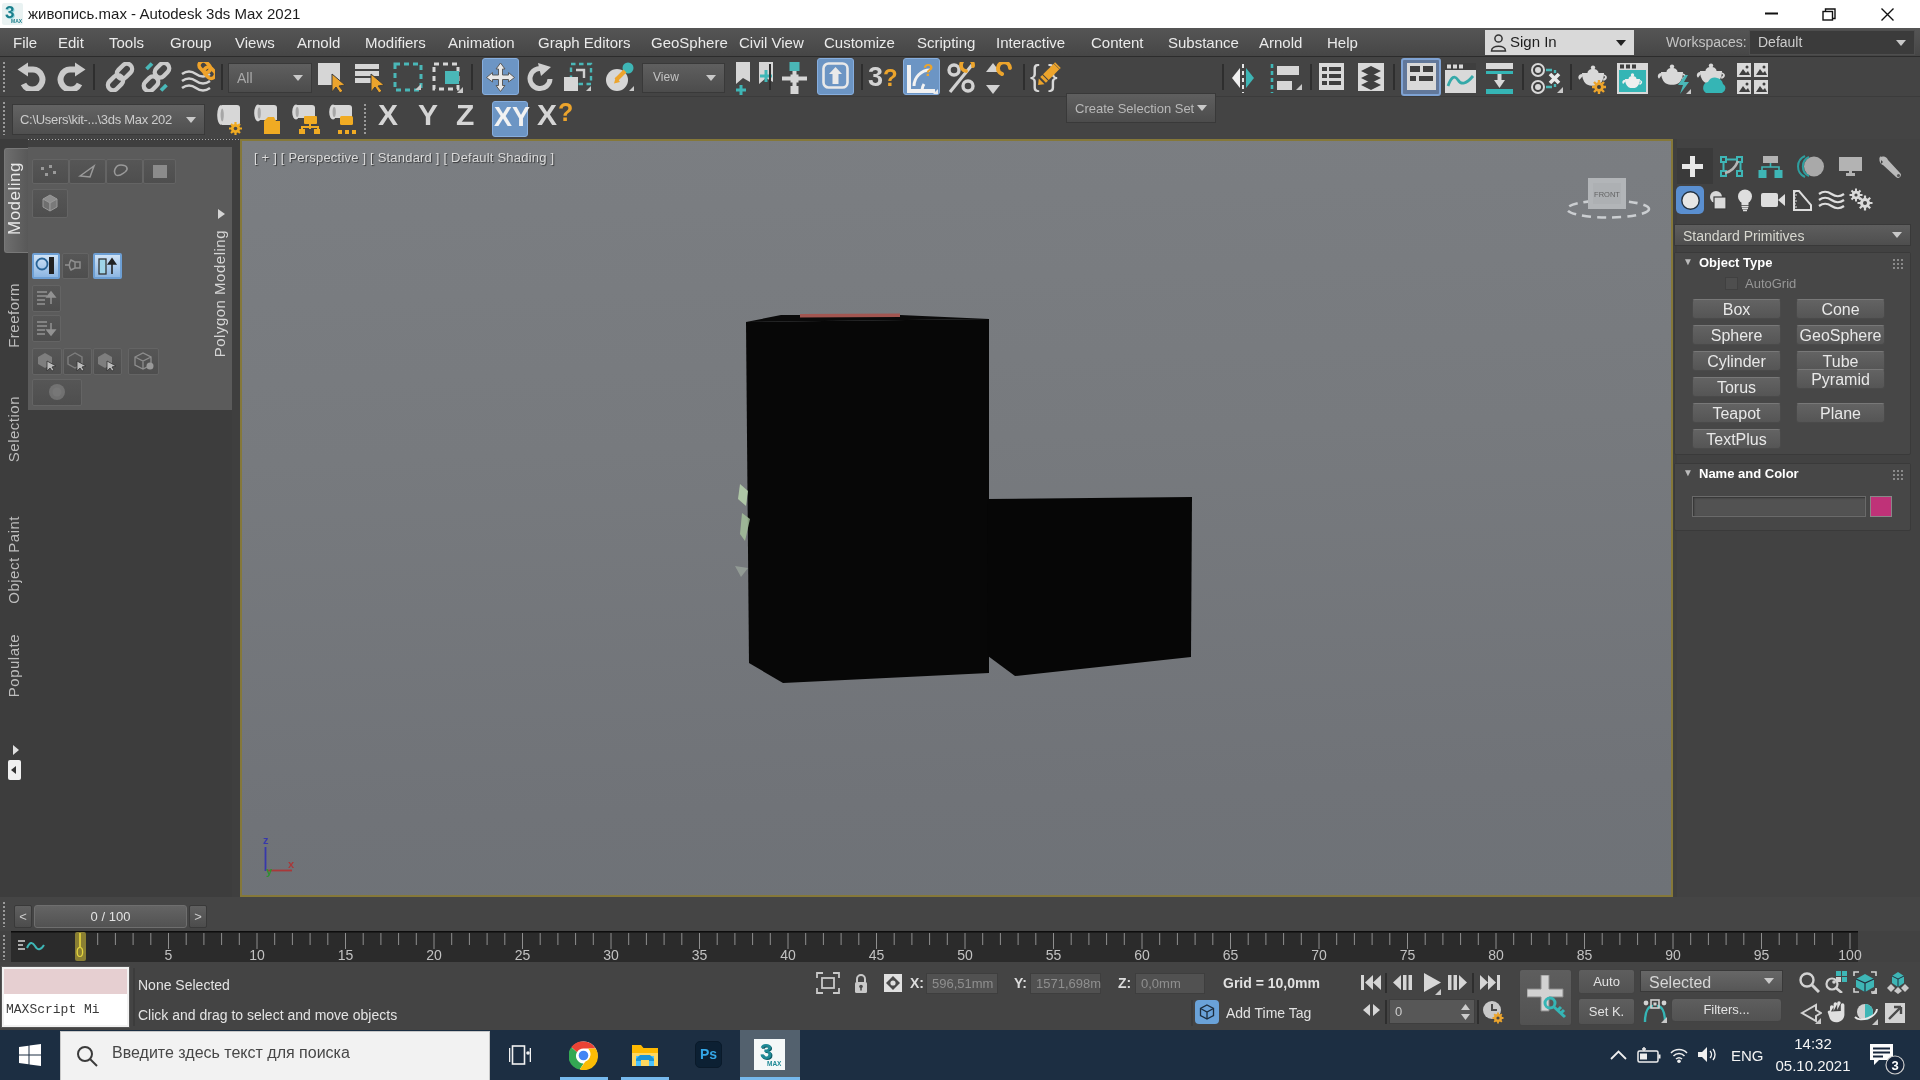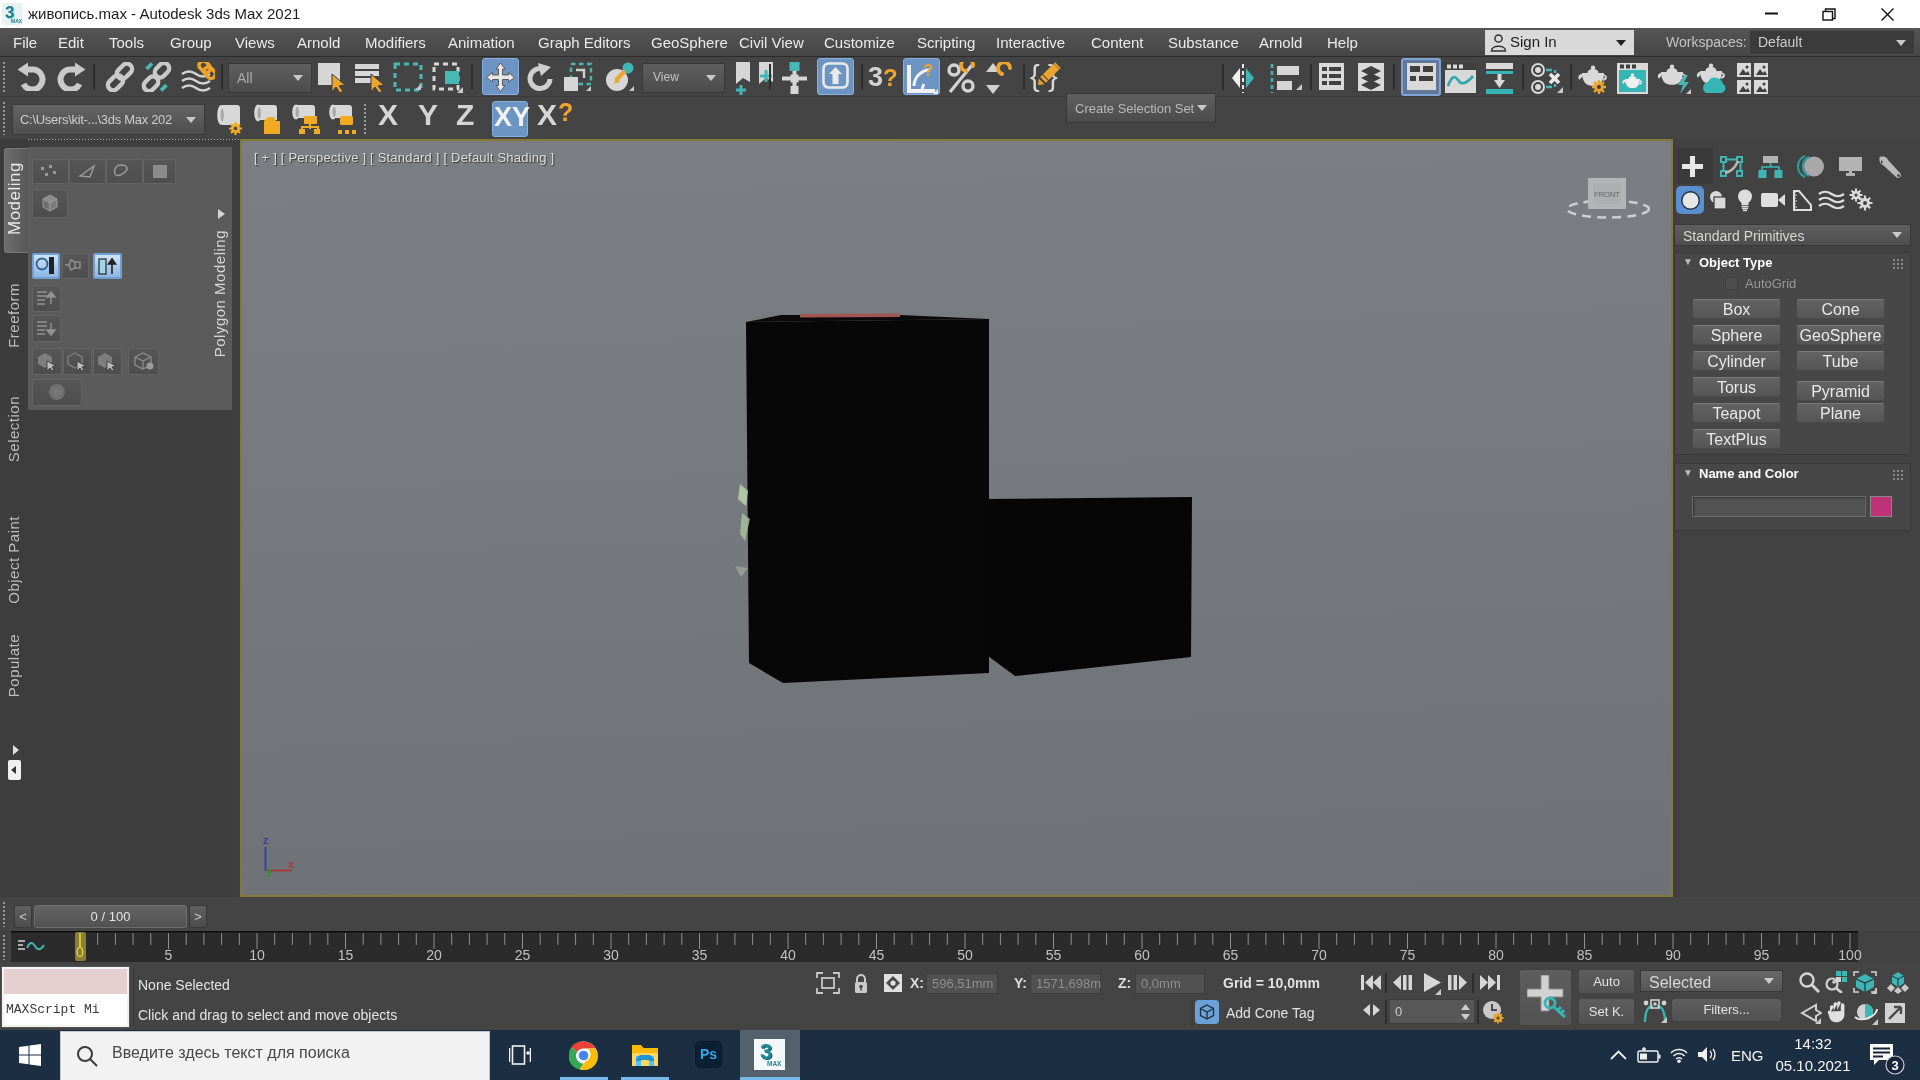--- a/index.html
+++ b/index.html
@@ -667,21 +667,21 @@
       </div>
     <div class="abs" style="left:50px;top:24px;width:13px;height:13px;background:#4e4e4e;border:1px solid #404040;"></div>
     <div class="abs" style="left:70px;top:23px;font-size:13px;color:#979797;">AutoGrid</div>
     <div class="cpbtn" style="left:17px;top:46px;">Box</div>
       <div class="cpbtn" style="left:121px;top:46px;">Cone</div>
     <div class="cpbtn" style="left:17px;top:72px;">Sphere</div>
       <div class="cpbtn" style="left:121px;top:72px;">GeoSphere</div>
     <div class="cpbtn" style="left:17px;top:98px;">Cylinder</div>
       <div class="cpbtn" style="left:121px;top:98px;">Tube</div>
     <div class="cpbtn" style="left:17px;top:124px;">Torus</div>
-      <div class="cpbtn" style="left:121px;top:128px;">Pyramid</div>
+      <div class="cpbtn" style="left:121px;top:116px;">Pyramid</div>
     <div class="cpbtn" style="left:17px;top:150px;">Teapot</div>
       <div class="cpbtn" style="left:121px;top:150px;">Plane</div>
     <div class="cpbtn" style="left:17px;top:176px;">TextPlus</div>
   </div>
 
   <div class="rollout" style="left:1674px;top:463px;width:237px;height:68px;">
     <div class="rollhead">
         <span style="position:absolute;left:8px;top:3px;color:#bbb;font-size:10px;">▼</span>
         <span style="position:absolute;left:24px;top:2px;">Name and Color</span>
         <span class="grip-dots"></span>
@@ -871,21 +871,21 @@
   <div class="field" style="left:1135px;top:973px;width:70px;height:21px;line-height:19px;">0,0mm</div>
   <div class="abs" style="left:1223px;top:975px;font-size:14px;font-weight:bold;color:#e2e2e2;">Grid = 10,0mm</div>
   <div class="abs" style="left:1191px;top:1000px;width:2px;height:26px;background:#3c3c3c;"></div>
   <div class="abs" style="left:1195px;top:1000px;width:24px;height:24px;background:#6aa2d8;border-radius:4px;"></div>
   <svg class="abs" style="left:1199px;top:1004px" width="16" height="16" viewBox="0 0 16 16">
       <g fill="none" stroke="#1d2d3d" stroke-width="1.3">
         <path d="M8 1 L14.5 4.5 V11.5 L8 15 L1.5 11.5 V4.5 Z"></path>
         <path d="M1.5 4.5 L8 8 L14.5 4.5 M8 8 V15"></path>
       </g>
     </svg>
-  <div class="abs" style="left:1226px;top:1005px;font-size:14px;color:#e2e2e2;">Add Cone Tag</div>
+  <div class="abs" style="left:1226px;top:1005px;font-size:14px;color:#e2e2e2;">Add Time Tag</div>
 
   <svg class="abs" style="left:1361px;top:975px" width="20" height="15" viewBox="0 0 20 15">
       <rect x="0" y="0" width="3" height="15" fill="#d6d6d6"></rect>
       <path d="M12 0 L4 7.5 L12 15 Z M20 0 L12 7.5 L20 15 Z" fill="#d6d6d6"></path>
     </svg>
   <div class="abs" style="left:1385px;top:973px;width:2px;height:20px;background:#2e2e2e;"></div>
   <svg class="abs" style="left:1393px;top:975px" width="19" height="15" viewBox="0 0 19 15">
       <path d="M8 0 L0 7.5 L8 15 Z" fill="#d6d6d6"></path>
       <rect x="10" y="0" width="3.5" height="15" fill="#d6d6d6"></rect>
       <rect x="15.5" y="0" width="3.5" height="15" fill="#d6d6d6"></rect>

